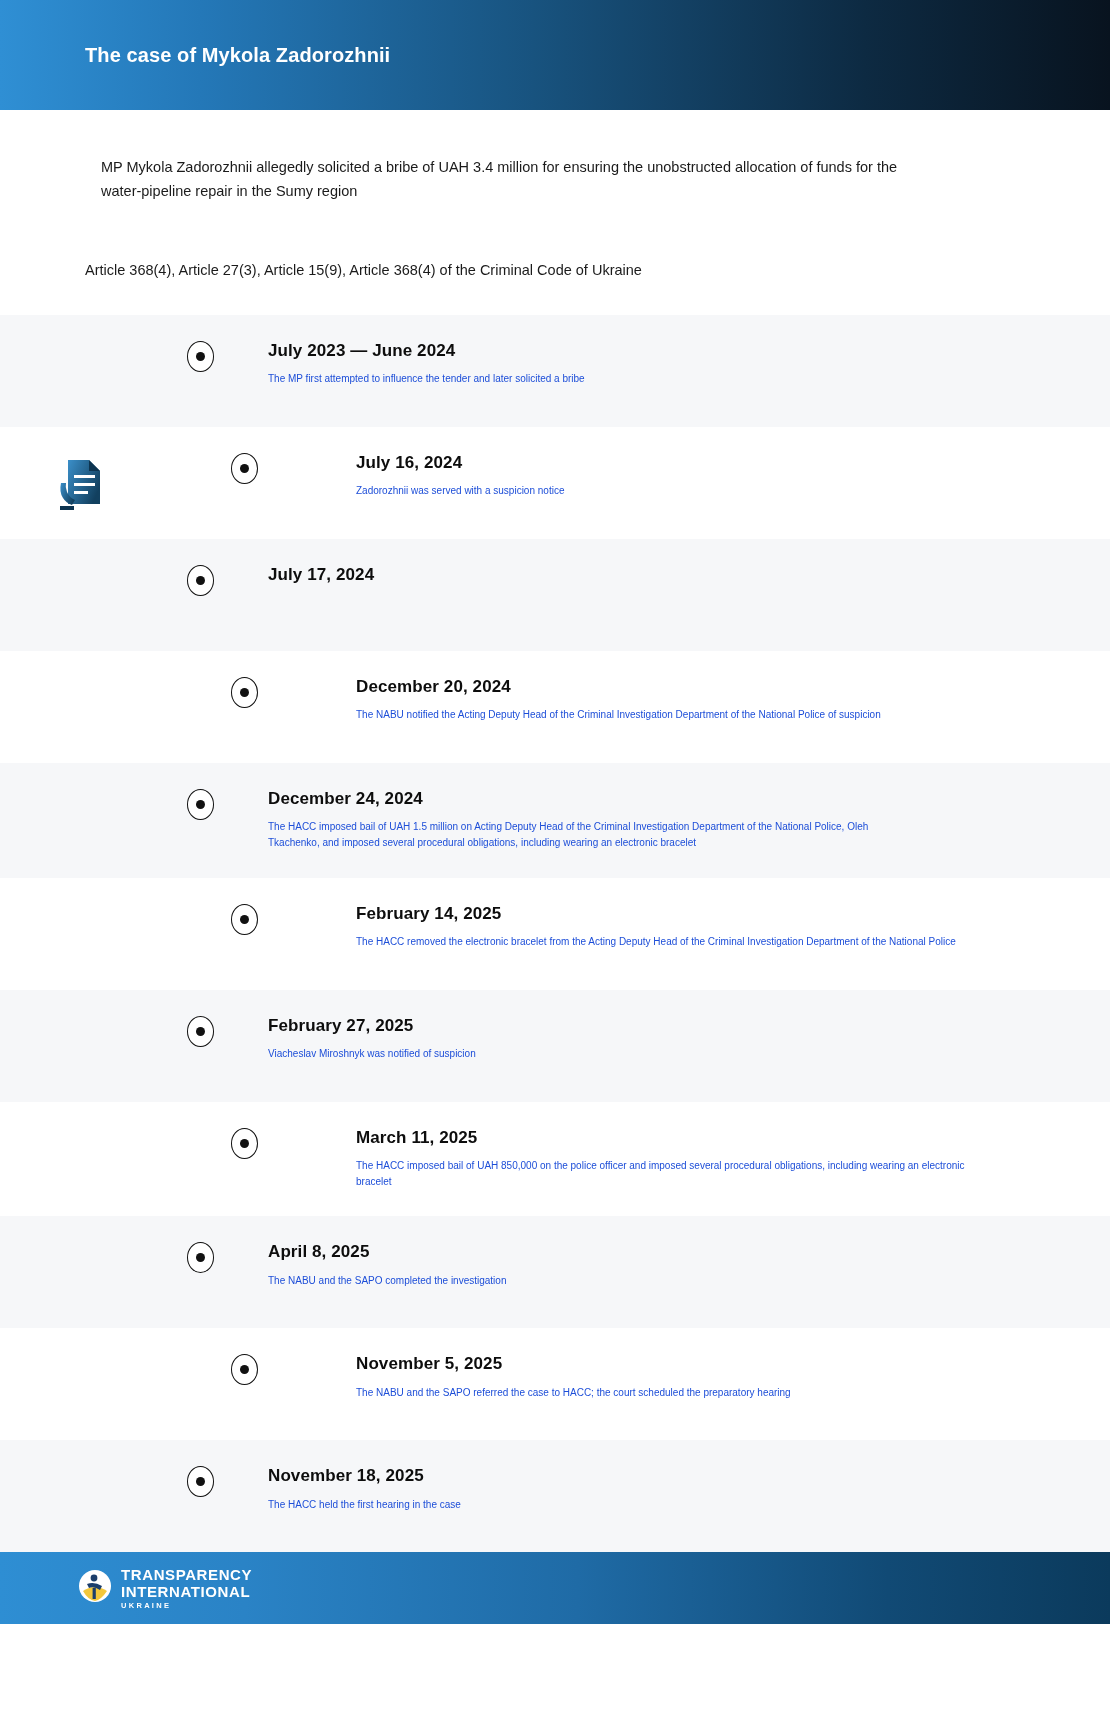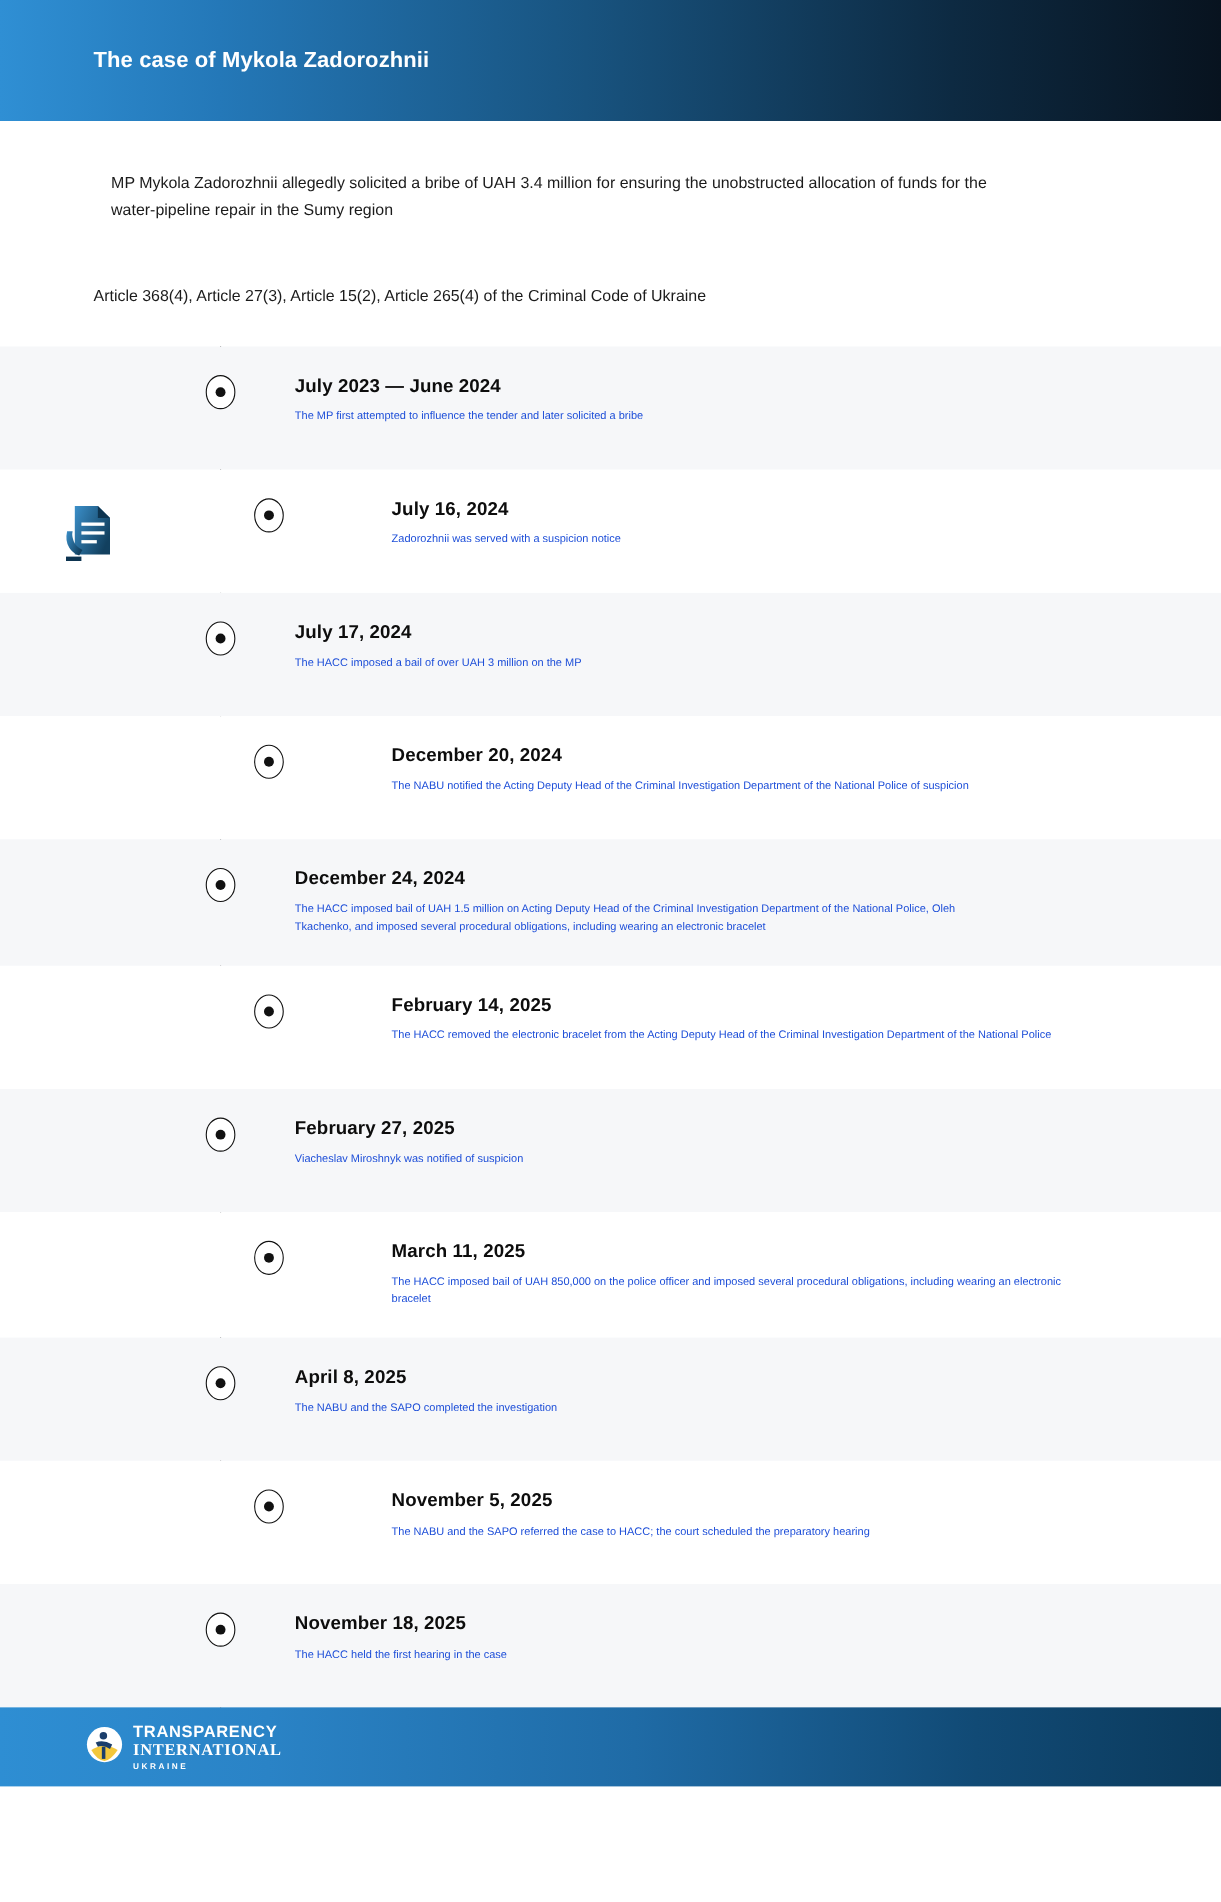--- a/index.html
+++ b/index.html
@@ -167,41 +167,41 @@
     display: flex;
     flex-direction: column;
     line-height: 1;
   }
   .ti-line1, .ti-line2 {
     color: #ffffff;
     font-size: 15px;
     font-weight: bold;
     letter-spacing: 0.6px;
   }
-  .ti-line2 { margin-top: 2px; font-family: Liberation Serif, serif; }
+  .ti-line2 { margin-top: 2px; }
   .ti-line3 {
     color: #ffffff;
     font-size: 7.5px;
     font-weight: bold;
     letter-spacing: 2.3px;
     margin-top: 3px;
   }
 </style>
 </head>
 <body>
 
 <div class="page">
 
   <div class="header">
     <h1 class="header-title">The case of Mykola Zadorozhnii</h1>
   </div>
 
   <div class="intro">
     <p class="intro-summary">MP Mykola Zadorozhnii allegedly solicited a bribe of UAH 3.4 million for ensuring the unobstructed allocation of funds for the water-pipeline repair in the Sumy region</p>
-    <p class="intro-articles">Article 368(4), Article 27(3), Article 15(2), Article 265(4) of the Criminal Code of Ukraine</p>
+    <p class="intro-articles">Article 368(4), Article 27(3), Article 15(9), Article 368(4) of the Criminal Code of Ukraine</p>
   </div>
 
   <div class="timeline">
     <div class="timeline-spine"></div>
     <div id="timeline-rows">
   <div class="tl-row shade">
     <div class="tl-icon-col">
             <span class="doc-icon empty"></span>
           </div>
     <div class="tl-marker-col">
@@ -242,21 +242,20 @@
 
   <div class="tl-row shade">
     <div class="tl-icon-col">
             <span class="doc-icon empty"></span>
           </div>
     <div class="tl-marker-col">
       <span class="node"></span>
     </div>
     <div class="tl-body">
       <div class="tl-date">July 17, 2024</div>
-      <div class="tl-desc">The HACC imposed a bail of over UAH 3 million on the MP</div>
     </div>
   </div>
 
   <div class="tl-row plain">
     <div class="tl-icon-col">
             <span class="doc-icon empty"></span>
           </div>
     <div class="tl-marker-col">
       <span class="node"></span>
     </div>

